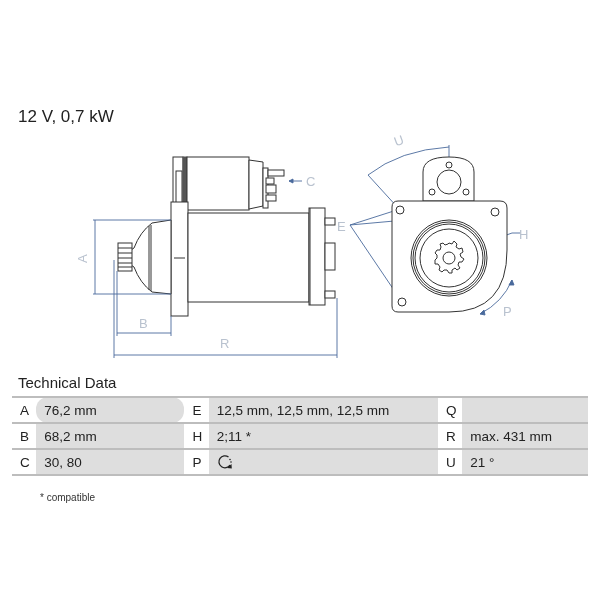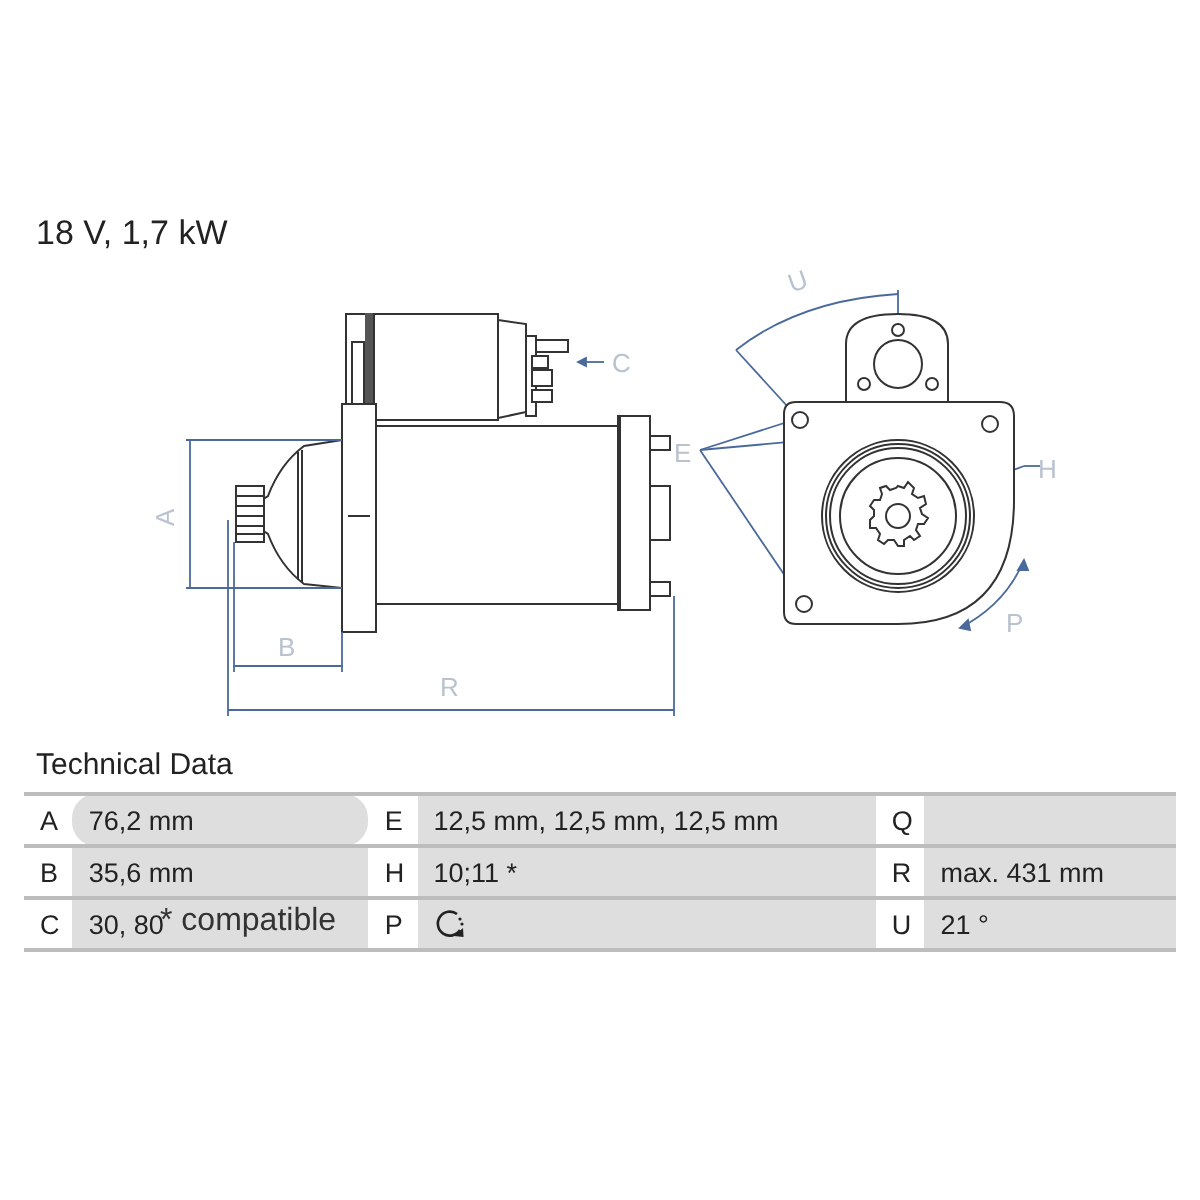--- a/index.html
+++ b/index.html
@@ -10,27 +10,27 @@
   .section-title { position: absolute; left: 18px; top: 374px; font-size: 15px; font-weight: normal; color: #222; }
   .tech-table { position: absolute; left: 12px; top: 396px; width: 576px; border-collapse: collapse; font-size: 13.5px; }
   .tech-table tr { height: 26px; }
   .tech-table td { padding: 0 0 0 8px; border-top: 2px solid #bdbdbd; vertical-align: middle; white-space: nowrap; }
   .tech-table tr:last-child td { border-bottom: 2px solid #bdbdbd; }
   .tech-table td.key { background: #ffffff; width: 16px; color: #222; }
   .tech-table td.val { background: #dedede; color: #222; }
   .col1 { width: 138px; border-radius: 12px; }
   .col2 { width: 218px; }
   .col3 { width: 116px; }
-  .footnote { position: absolute; left: 40px; top: 452px; font-size: 16px; color: #333; margin-left: 40px; }
+  .footnote { position: absolute; left: 40px; top: 492px; font-size: 10px; color: #333; }
   .rot-icon { display: inline-block; vertical-align: middle; }
 </style>
 </head>
 <body>
 
-<div class="spec-heading">18 V, 1,7 kW</div>
+<div class="spec-heading">12 V, 0,7 kW</div>
 
 <svg class="diagram" viewBox="0 0 600 370" xmlns="http://www.w3.org/2000/svg">
 
   <g fill="#fff" stroke="#333" stroke-width="1">
 
     <rect x="173" y="157" width="10" height="52"></rect>
     <rect x="176" y="171" width="6" height="32"></rect>
     <rect x="183" y="157" width="4" height="53" fill="#555" stroke="#555"></rect>
     <rect x="187" y="157" width="62" height="53"></rect>
     <path d="M249 160 L263 162 L263 206 L249 209 Z"></path>
@@ -137,23 +137,23 @@
       <tr>
     <td class="key">A</td>
     <td class="val col1">76,2 mm</td>
     <td class="key">E</td>
     <td class="val col2">12,5 mm, 12,5 mm, 12,5 mm</td>
     <td class="key">Q</td>
     <td class="val col3"></td>
   </tr>
   <tr>
     <td class="key">B</td>
-    <td class="val">35,6 mm</td>
+    <td class="val">68,2 mm</td>
     <td class="key">H</td>
-    <td class="val">10;11 *</td>
+    <td class="val">2;11 *</td>
     <td class="key">R</td>
     <td class="val">max. 431 mm</td>
   </tr>
   <tr>
     <td class="key">C</td>
     <td class="val">30, 80</td>
     <td class="key">P</td>
     <td class="val">
       <svg class="rot-icon" width="16" height="16" viewBox="0 0 16 16">
         <path d="M11.5 3 A6 6 0 1 0 13 11" fill="none" stroke="#222" stroke-width="1.3" stroke-dasharray="none"></path>

